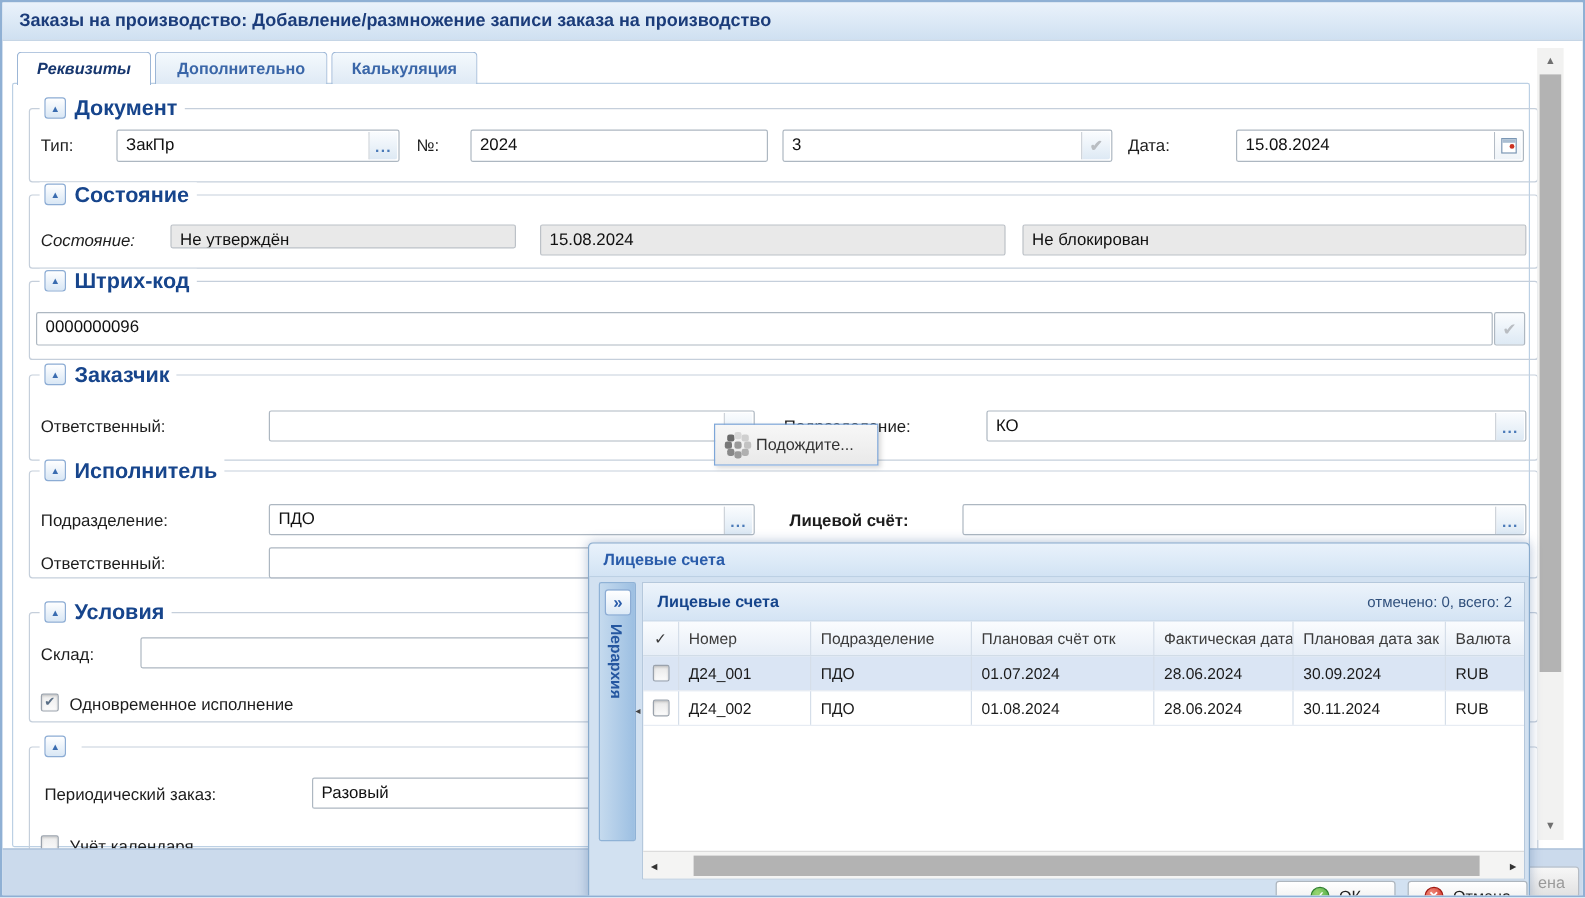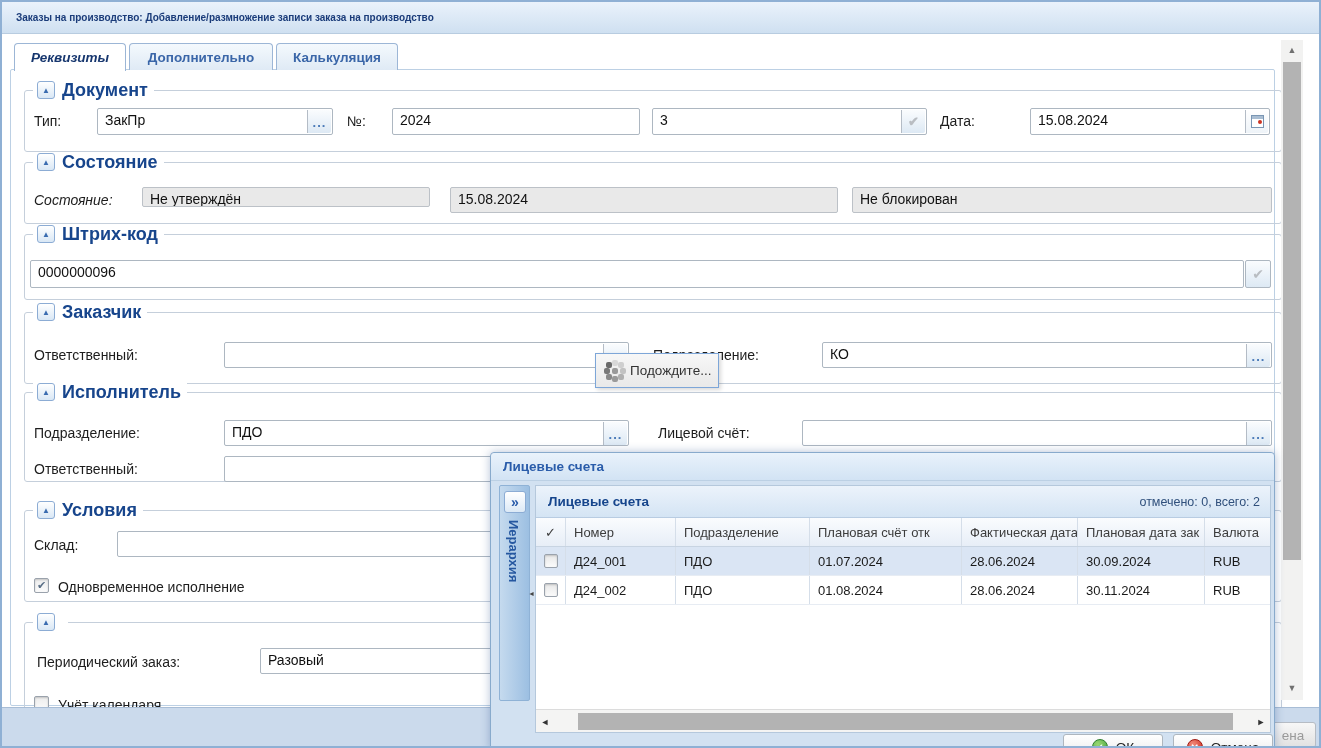--- a/index.html
+++ b/index.html
@@ -5,21 +5,21 @@
   * { margin:0; padding:0; box-sizing:border-box; }
   html,body { width:1321px; height:748px; overflow:hidden; }
   body { font-family:"Liberation Sans", sans-serif; }
   #app { position:relative; width:1321px; height:748px; background:#fff;
          border:2px solid #8fb0d4; overflow:hidden; }
 
   
   .titlebar { position:absolute; left:0; top:0; width:100%; height:32px;
     background:linear-gradient(#eaf2fb,#cfe0f1); border-bottom:1px solid #b8cce0;
     display:flex; align-items:center; padding-left:14px; }
-  .titlebar span { font-size:10px; font-weight:bold; color:#1b3c7a; }
+  .titlebar span { font-size:15px; font-weight:bold; color:#1b3c7a; }
 
   .content-frame { position:absolute; left:8px; top:67px; width:1265px; height:637px;
     background:#fff; border:1px solid #bcd0e4; border-radius:2px; }
 
   .tab { position:absolute; top:41px; height:27px; border:1px solid #9cb6d6;
     border-bottom:none; border-radius:4px 4px 0 0; display:flex; align-items:center;
     justify-content:center; font-size:13.5px; font-weight:bold; z-index:3; }
   .tab.active { background:#fff; color:#16366e; height:28px;font-style:italic; }
   .tab.inactive { background:linear-gradient(#f4f9fd,#dfeaf5); color:#3a66a8; }
 
@@ -63,21 +63,21 @@
     background:linear-gradient(#f7f7f7,#e1e1e1); border:1px solid #b6bcc4; border-radius:3px;
     color:#9a9a9a; font-size:13.5px; display:flex; align-items:center; justify-content:center; }
 
   .vscroll { position:absolute; left:1279px; top:38px; width:22px; height:660px;
     background:#f2f2f1; z-index:6; }
   .vs-btn { position:absolute; left:0; width:22px; height:20px; color:#707070; font-size:9px;
     display:flex; align-items:center; justify-content:center; }
   .vs-thumb { position:absolute; left:2px; top:22px; width:18px; height:498px; background:#b3b3b3; }
 
   
-  .wait { position:absolute; left:593px; top:351px; width:124px; height:35px;
+  .wait { position:absolute; left:593px; top:351px; width:137px; height:35px;
     border:1px solid #7da6d8; background:linear-gradient(#f7f7f7,#e9e9e9);
     box-shadow:2px 2px 4px rgba(0,0,0,.15); display:flex; align-items:center;
     padding-left:10px; z-index:8; }
   .wait span { font-size:13.5px; color:#333; margin-left:12px; }
   .spinner { width:6px; height:6px; border-radius:2px; background:#9a9a9a; position:relative; margin-left:6px;
     box-shadow: 0 -8px 0 #d8d8d8, 6px -6px 0 #cfcfcf, 8px 0 0 #c2c2c2, 6px 6px 0 #b0b0b0,
                 0 8px 0 #9a9a9a, -6px 6px 0 #888888, -8px 0 0 #787878, -6px -6px 0 #6a6a6a; }
 
   
   .dlg { position:absolute; left:488px; top:450px; width:785px; height:298px;
@@ -245,21 +245,21 @@
       <span class="fs-title">Исполнитель</span>
     </div>
   </div>
   <div class="lbl" style="left:32px; top:423px;">Подразделение:</div>
   <div class="field" style="left:222px; top:418px; width:405px; height:26px;">
     <span>ПДО</span>
     <div class="btn-in">
       <span>...</span>
     </div>
   </div>
-  <div class="lbl" style="left:656px; top:423px;">Лицевой счёт:</div>
+  <div class="lbl" style="left:656px; top:423px;font-weight:bold;">Лицевой счёт:</div>
   <div class="field" style="left:800px; top:418px; width:470px; height:26px;">
     <span></span>
     <div class="btn-in">
       <span>...</span>
     </div>
   </div>
   <div class="lbl" style="left:32px; top:459px;">Ответственный:</div>
   <div class="field" style="left:222px; top:454px; width:405px; height:26px;">
     <span></span>
   </div>

